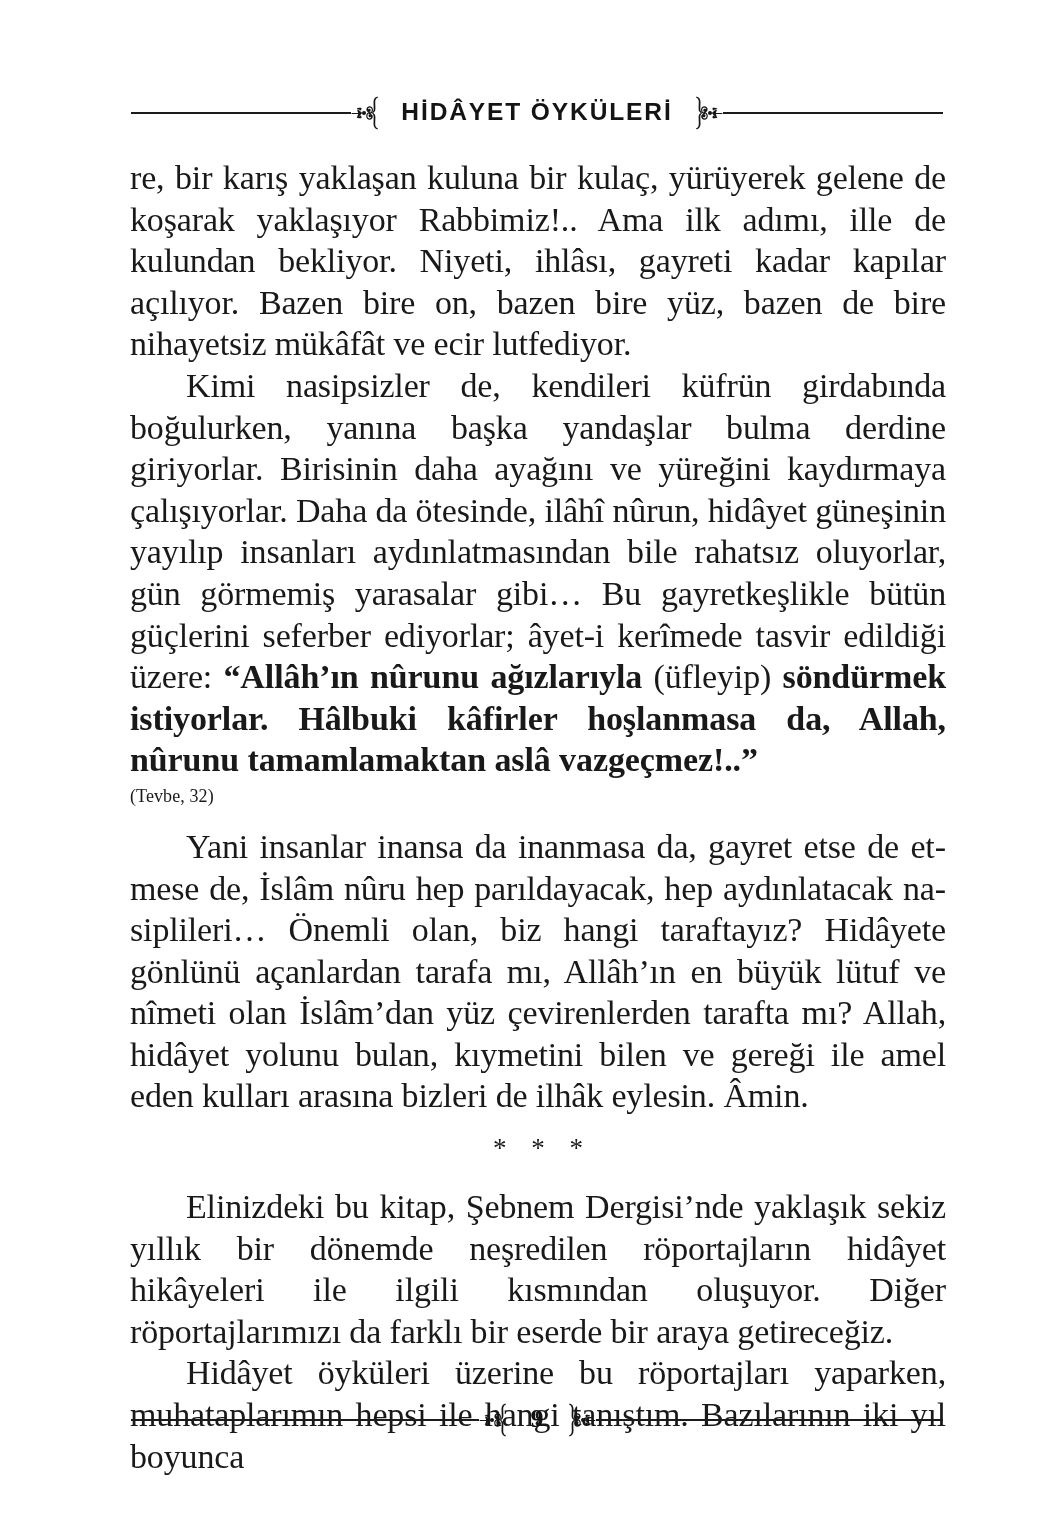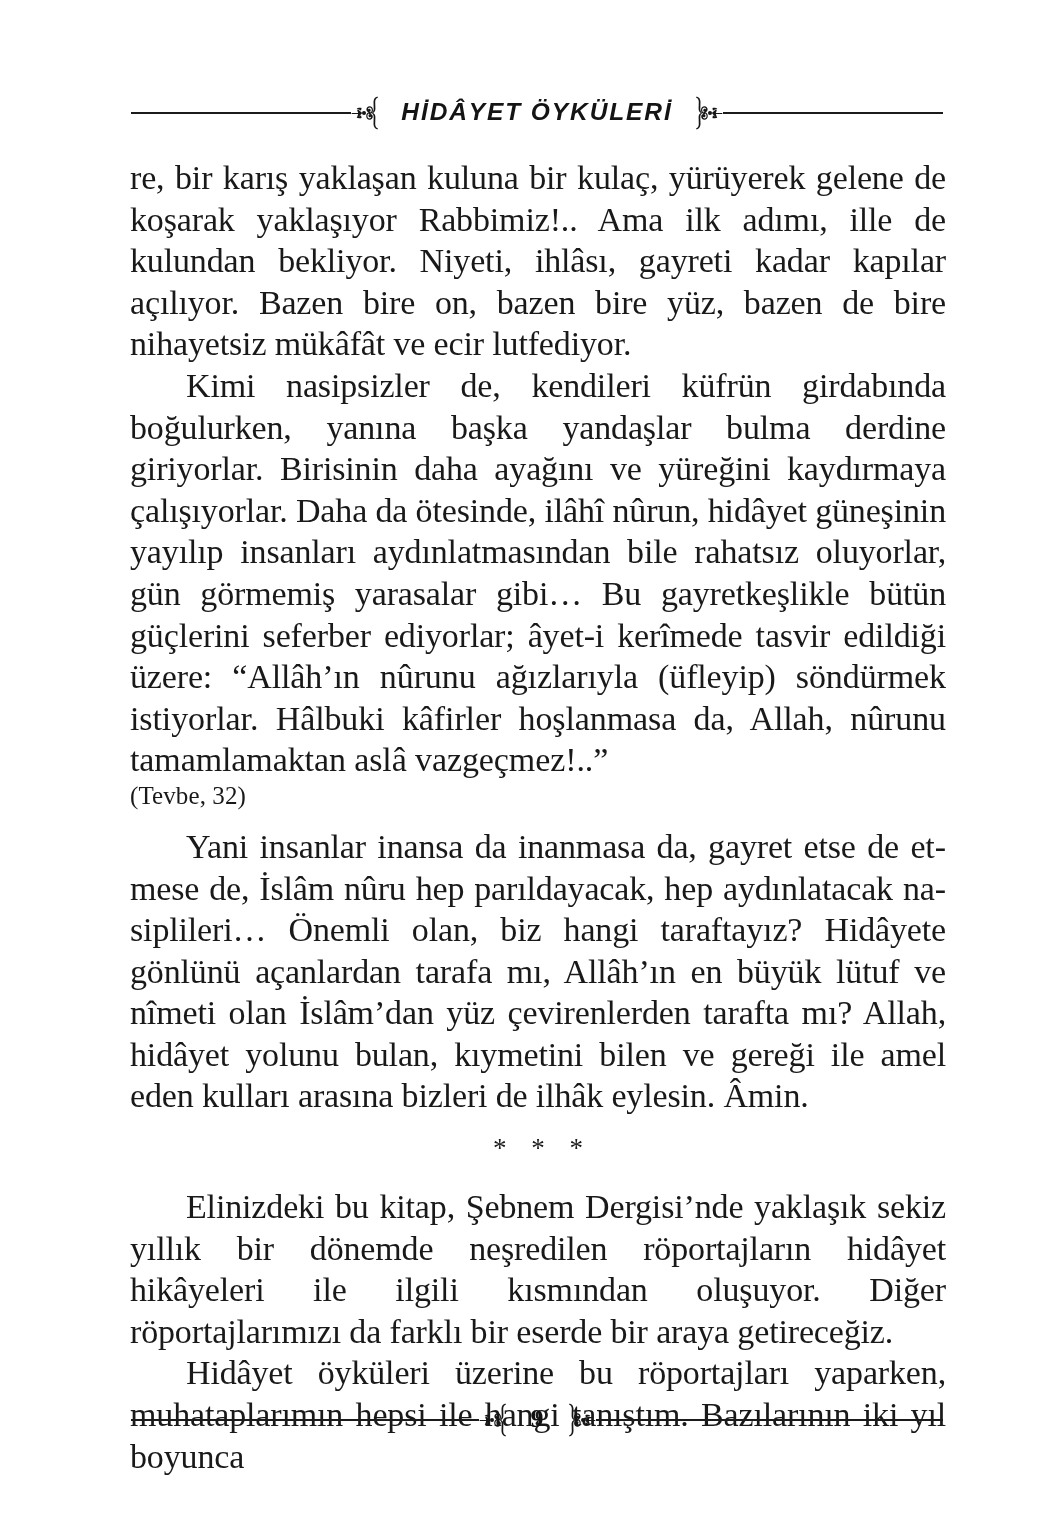--- a/index.html
+++ b/index.html
@@ -21,21 +21,20 @@
   
   .running-head {
     position: absolute;
     left: 131px;
     top: 92px;
     width: 812px;
     height: 42px;
     display: flex;
     align-items: center;
     justify-content: center;
-    font-style: italic;
   }
   .rule {
     flex: 1 1 auto;
     height: 2px;
     background: #1b1b1b;
   }
   .ornament {
     flex: 0 0 auto;
     width: 34px;
     height: 38px;
@@ -72,27 +71,27 @@
     text-justify: inter-word;
     hyphens: manual;
     text-indent: 0;
     letter-spacing: -0.15px;
   }
   p.para.indent { text-indent: 56px; margin-top: 7px; }
   p.para + p.para { margin-top: 0px; }
 
   .quote-bold {
     font-family: "Liberation Serif", "DejaVu Serif", serif;
-    font-weight: 400;
+    font-weight: 700;
     letter-spacing: -0.1px;
   }
 
   .citation {
     margin: 0;
-    font-size: 25px;
+    font-size: 18px;
     line-height: 30px;
     text-align: left;
     letter-spacing: 0.1px;
   }
 
   .separator {
     margin: 0;
     text-align: center;
     font-size: 27px;
     line-height: 62px;

